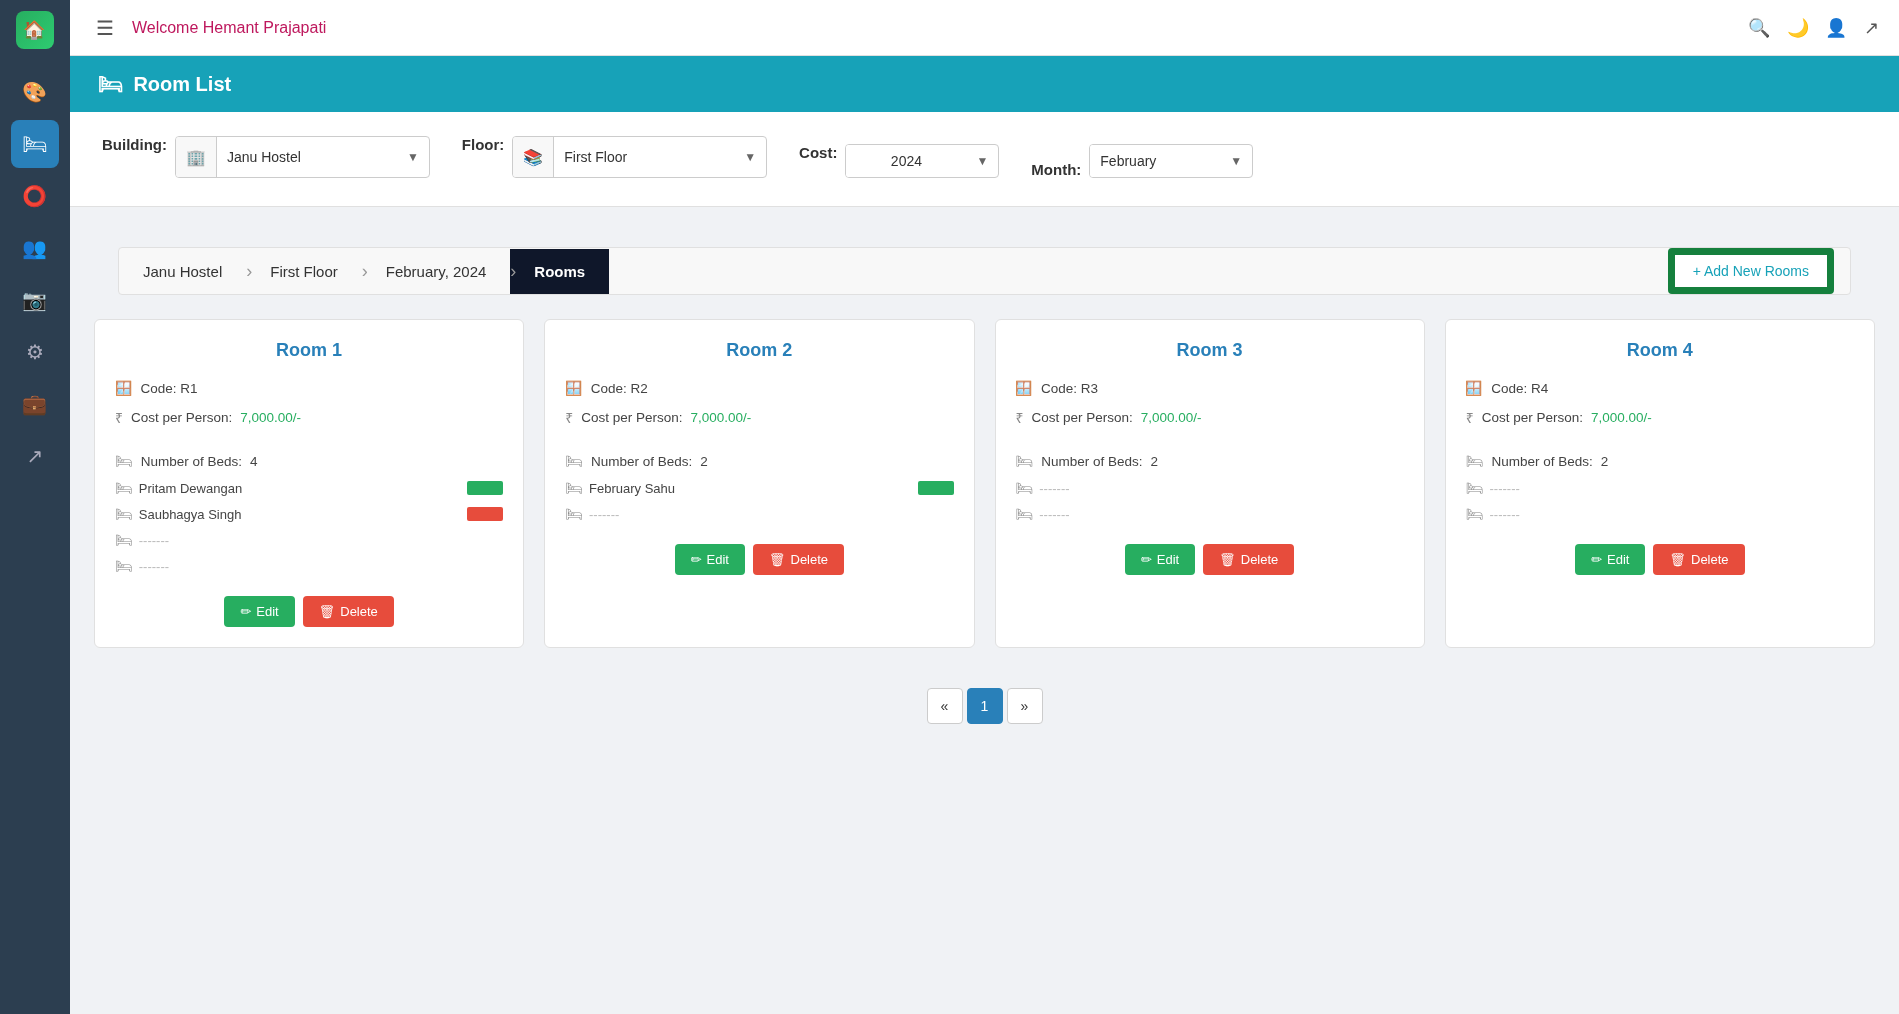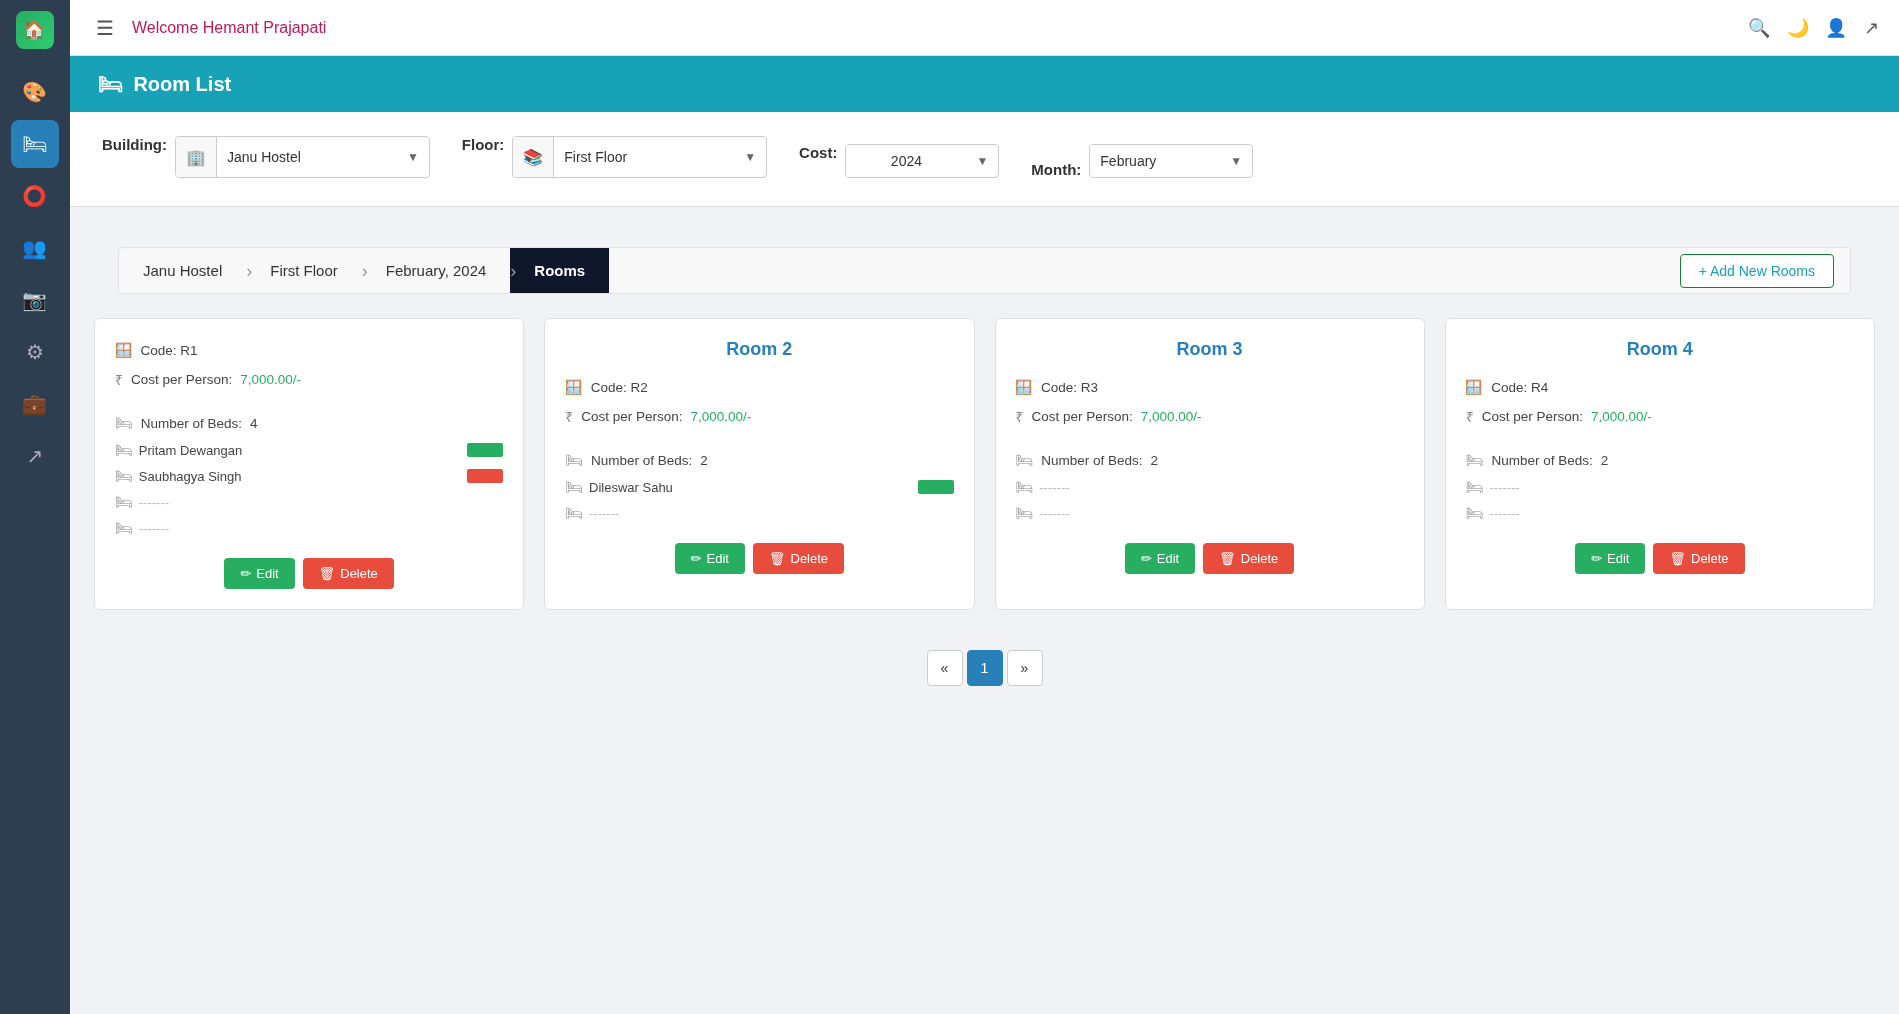--- a/index.html
+++ b/index.html
@@ -211,21 +211,21 @@
       color: white;
       font-weight: 600;
     }
     .breadcrumb-item.active::after { display: none; }
     .breadcrumb-actions {
       margin-left: auto;
       padding-right: 16px;
     }
     .btn-add {
       background: white;
-      border: 1px solid #15803d;
+      border: 7px solid #15803d;
       color: #17a2b8;
       padding: 8px 18px;
       border-radius: 4px;
       cursor: pointer;
       font-size: 14px;
       font-weight: 500;
     }
 
     
     .rooms-grid {
@@ -454,20 +454,21 @@
         <div class="breadcrumb-item active">Rooms</div>
         <div class="breadcrumb-actions">
           <button class="btn-add">+ Add New Rooms</button>
         </div>
       </div>
     </div>
 
     <div class="rooms-grid">
 
       <div class="room-card">
+        <div class="room-title">Room 1</div>
         <div class="room-info">
           <span class="room-info-icon">🪟</span>
           <span>Code: R1</span>
         </div>
         <div class="room-info">
           <span class="room-info-icon">₹</span>
           <span>Cost per Person: </span>
           <span class="room-info-value">7,000.00/-</span>
         </div>
         <div style="height:8px;"></div>
@@ -521,21 +522,21 @@
         </div>
         <div style="height:8px;"></div>
         <div class="room-info">
           <span class="room-info-icon">🛏</span>
           <span>Number of Beds: </span>
           <span>2</span>
         </div>
         <div class="bed-row">
           <div class="bed-info">
             <span class="bed-icon">🛏</span>
-            <span>Dileswar Sahu</span>
+            <span>February Sahu</span>
           </div>
           <div class="bed-status green"></div>
         </div>
         <div class="bed-row">
           <div class="bed-info">
             <span class="bed-icon">🛏</span>
             <span class="bed-empty">-------</span>
           </div>
         </div>
         <div class="card-actions">

